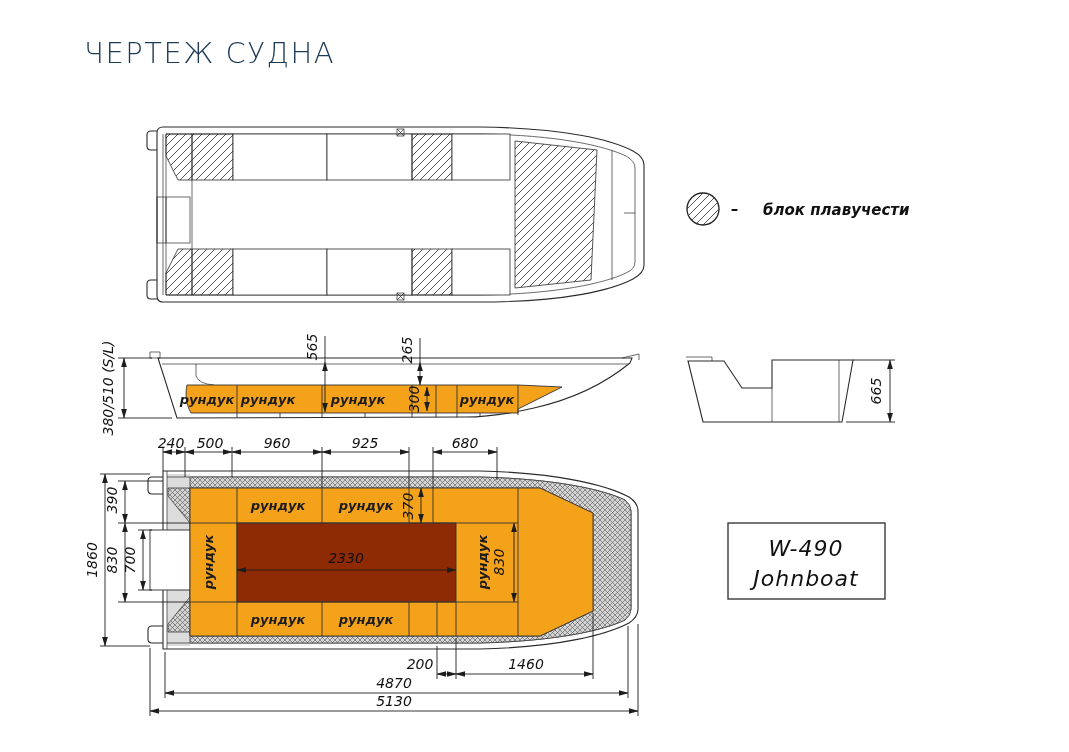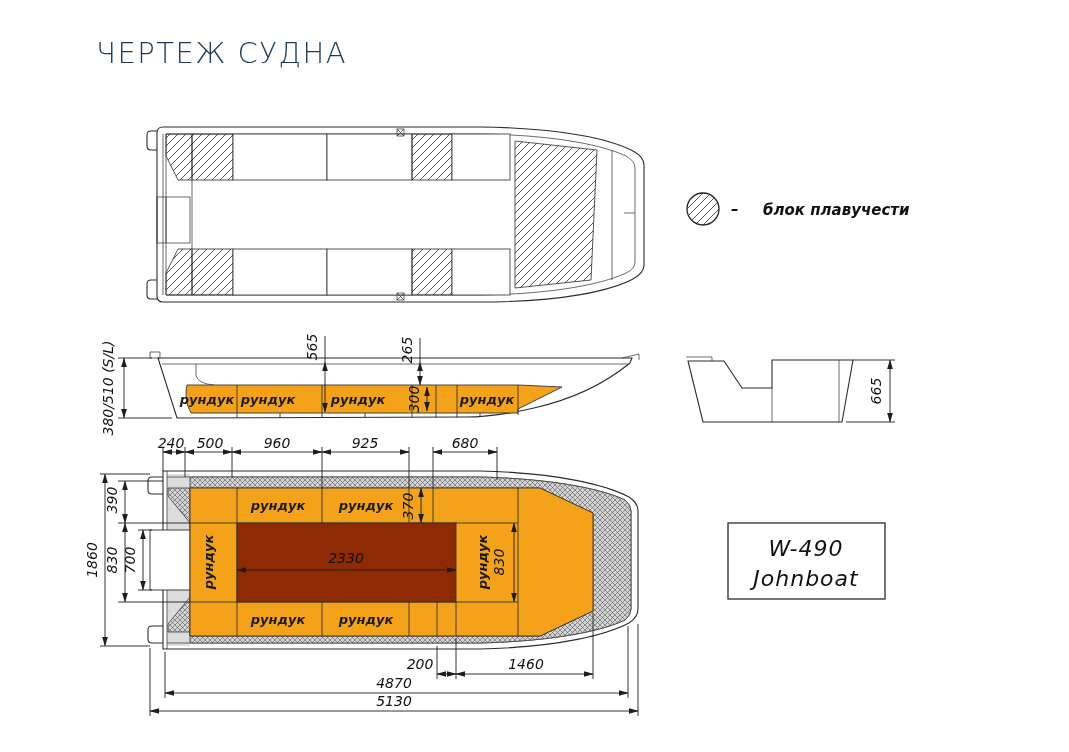--- a/index.html
+++ b/index.html
@@ -1,18 +1,18 @@
 <!DOCTYPE html>
 <html><head>
 <meta charset="utf-8">
 <style>
   html,body{margin:0;padding:0;background:#ffffff;}
   #page{position:relative;width:1069px;height:752px;background:#fff;overflow:hidden;
         font-family:"DejaVu Sans",sans-serif;}
-  #title{position:absolute;left:96px;top:36px;font-size:29px;font-weight:300;
+  #title{position:absolute;left:84px;top:36px;font-size:29px;font-weight:300;
          letter-spacing:1.5px;color:#1d3b57;font-family:"DejaVu Sans",sans-serif;}
   svg{position:absolute;left:0;top:0;}
   .ol{fill:none;stroke:#2b2b2b;stroke-width:1.1;}
   .thin{fill:none;stroke:#2b2b2b;stroke-width:0.7;}
   .blk{stroke:#2b2b2b;stroke-width:0.8;}
   .cl{stroke:#333;stroke-width:0.9;fill:none;}
   .dimln{stroke:#1d1d1d;stroke-width:0.9;fill:none;}
   .dimtx{font:italic 14px "DejaVu Sans",sans-serif;fill:#111;text-anchor:middle;}
   .lbl{font:italic 600 13px "DejaVu Sans",sans-serif;fill:#1c1c1c;text-anchor:middle;}
   .big{font:italic 500 22px "DejaVu Sans",sans-serif;fill:#111;text-anchor:middle;letter-spacing:1px;}

